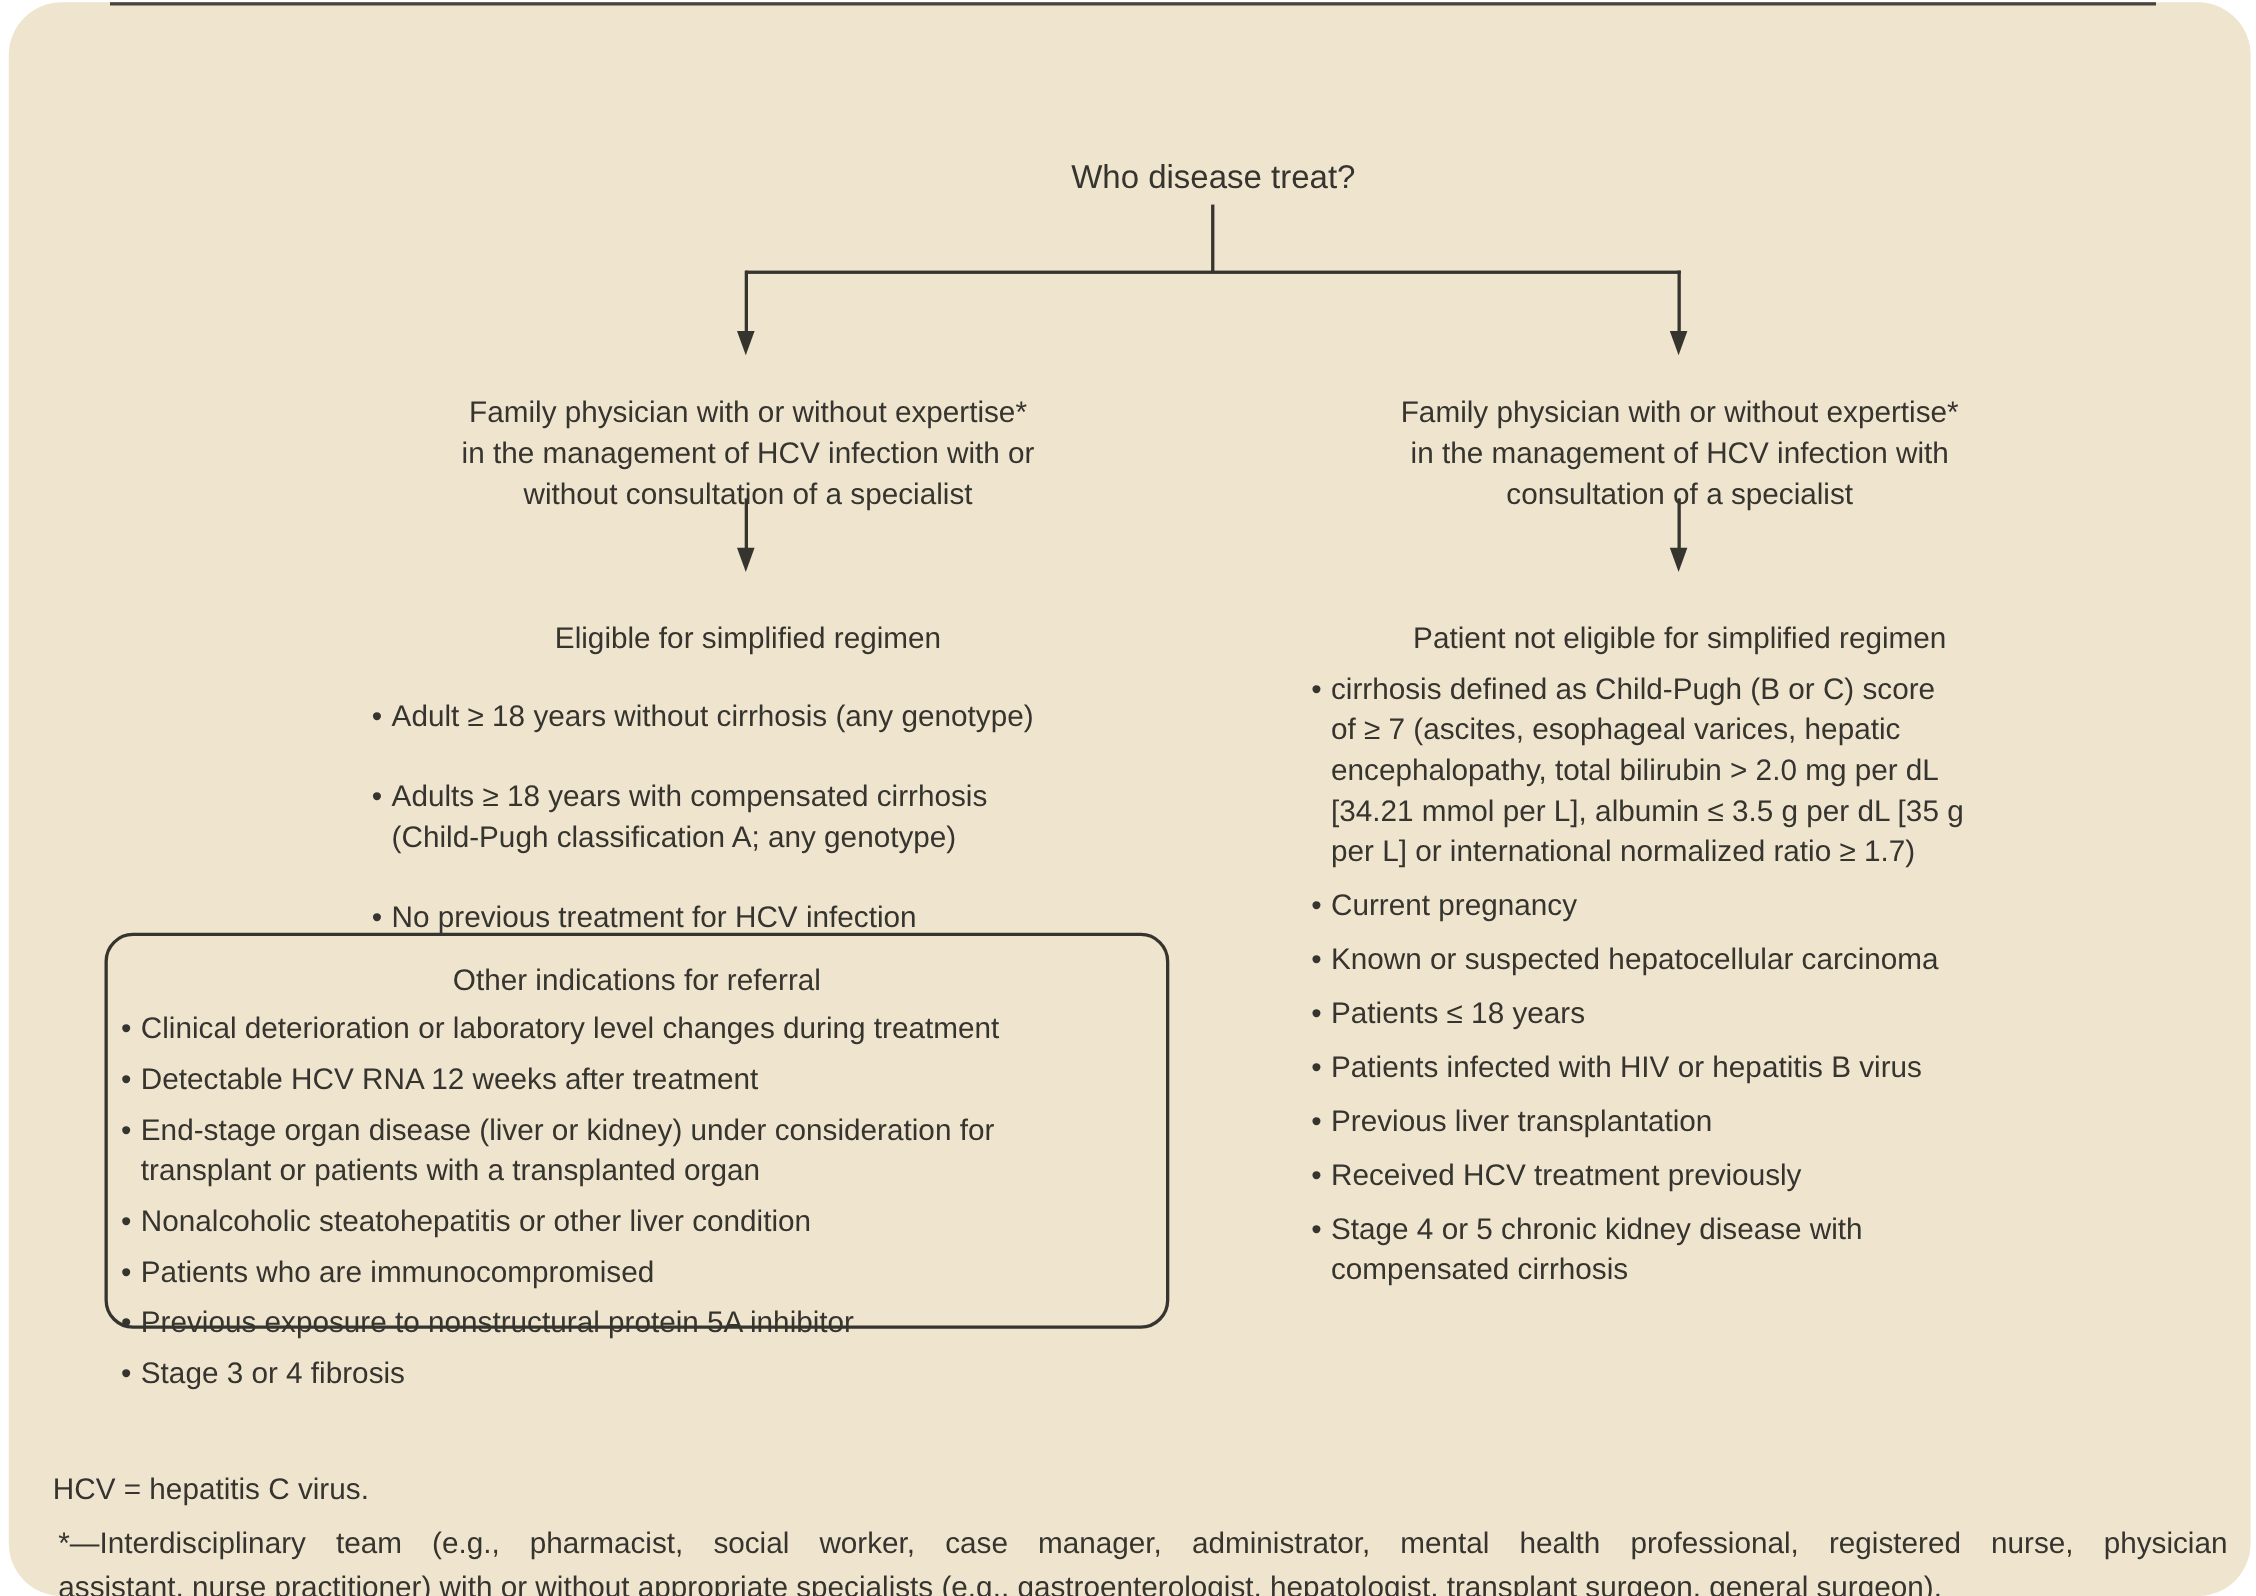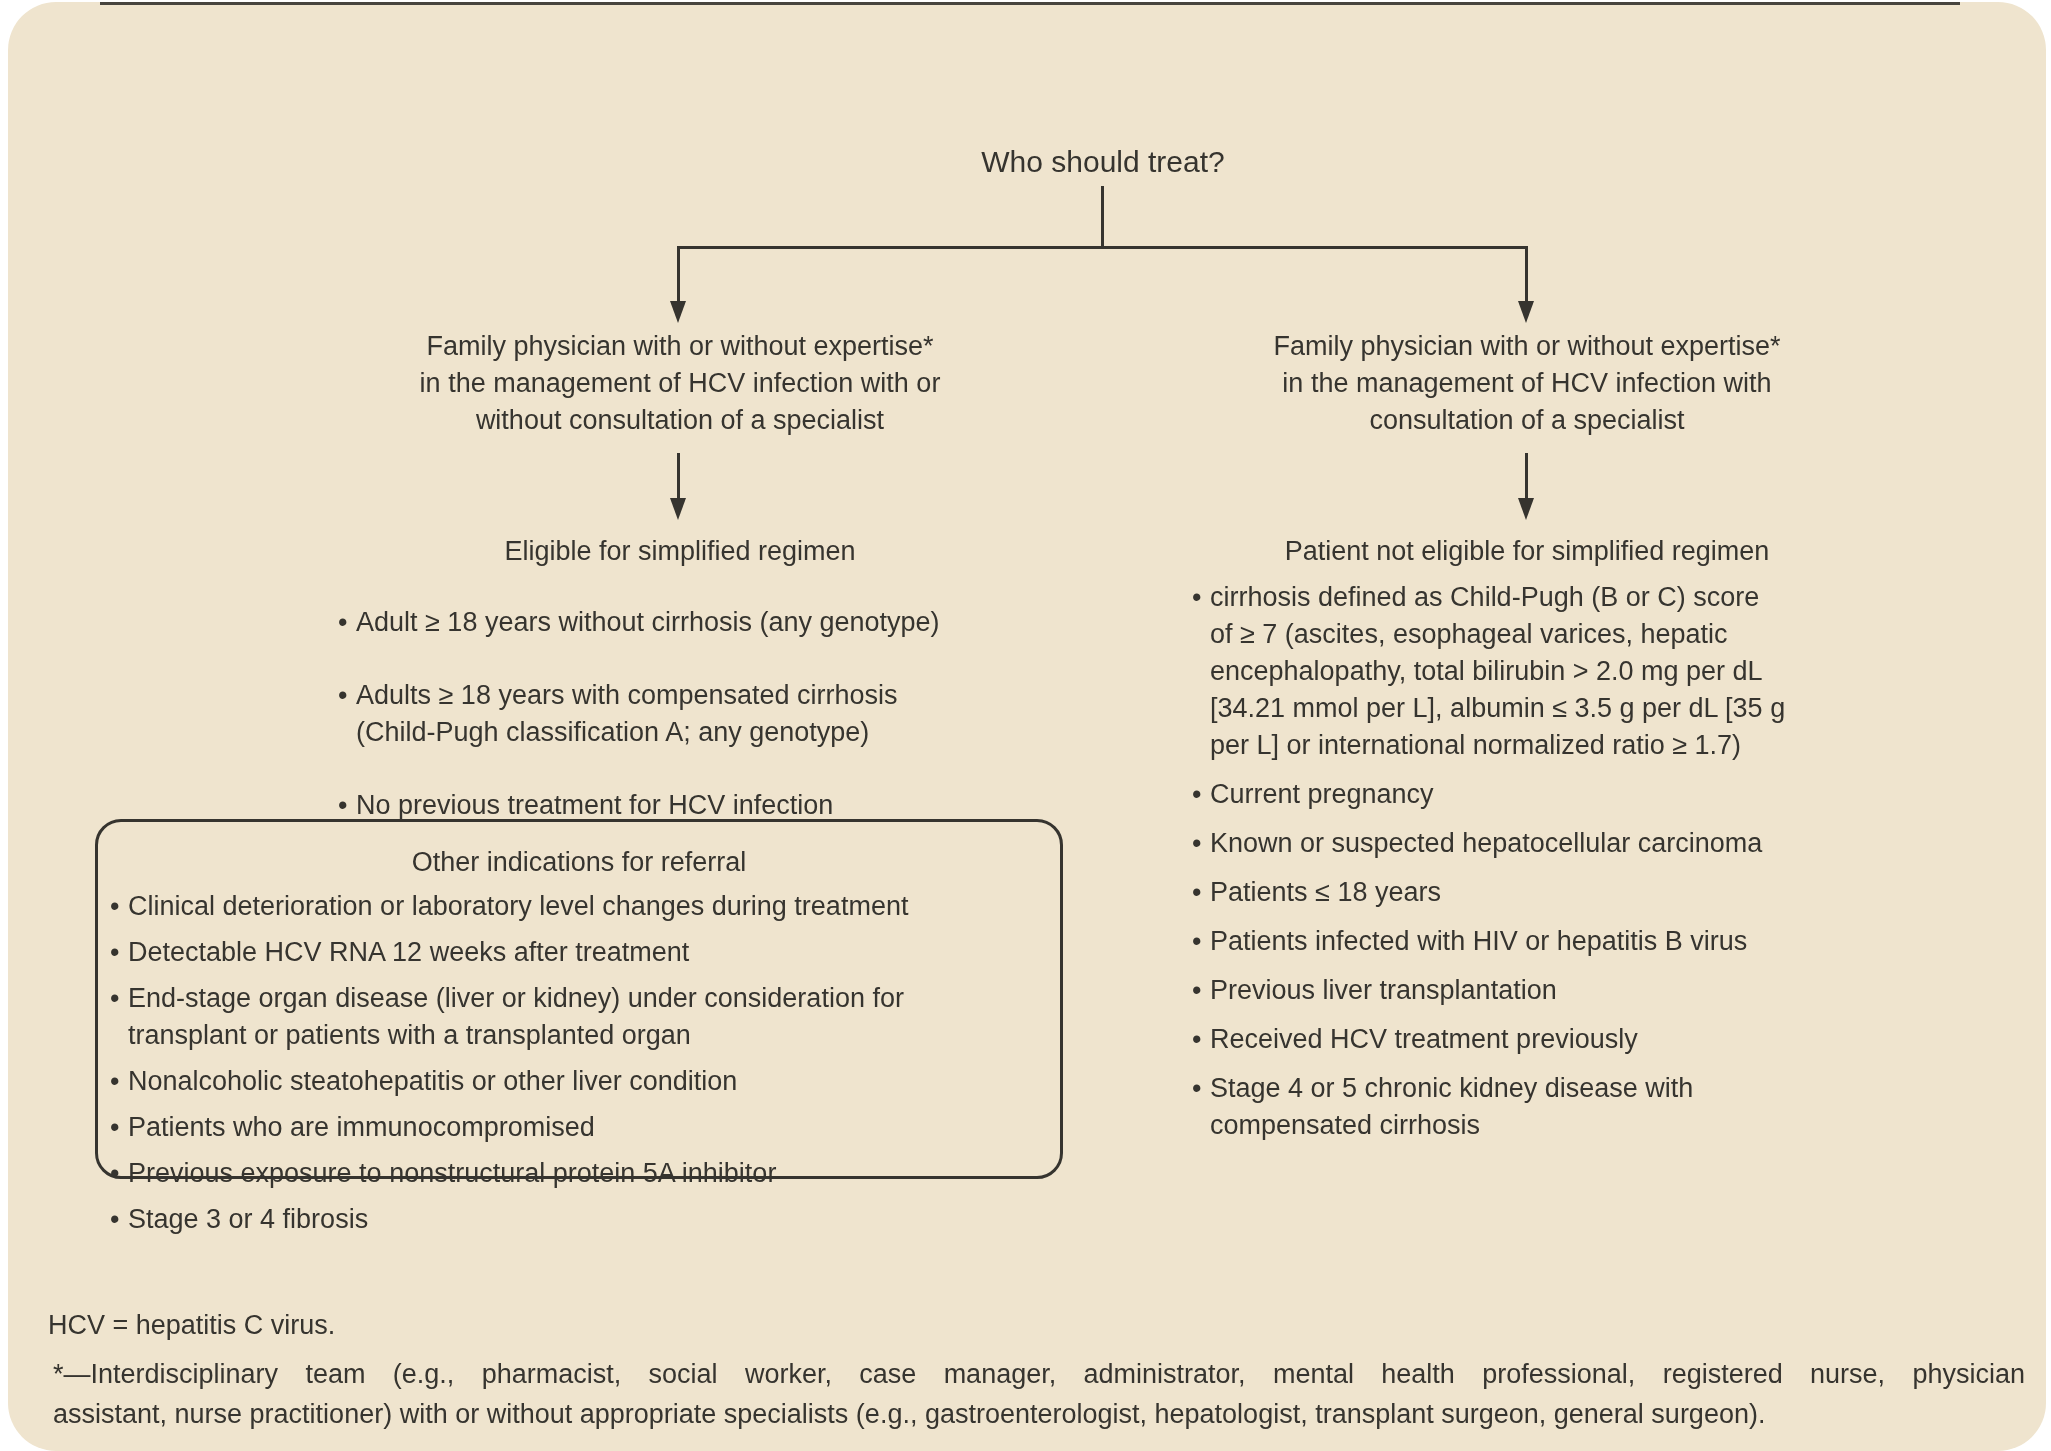--- a/index.html
+++ b/index.html
@@ -5,21 +5,21 @@
   html,body{margin:0;padding:0;background:#ffffff;}
   .page{position:relative;width:2051px;height:1451px;background:#ffffff;overflow:hidden;
         font-family:"Liberation Sans", sans-serif;color:#36342F;}
   .figure{position:absolute;left:8px;top:2px;right:5px;bottom:0;
           background:#EFE4CE;border-radius:48px;}
   .topline{position:absolute;left:92px;top:0;width:1860px;height:3px;background:#47443E;}
 
   .abs{position:absolute;}
   .ctr{text-align:center;}
   .fs-title{font-size:30px;line-height:38px;}
-  .fs-body{font-size:27px;line-height:37px;}
+  .fs-body{font-size:27px;line-height:37px;margin-top:29px;}
 
   .vline{position:absolute;width:3px;background:#36342F;}
   .hline{position:absolute;height:3px;background:#36342F;}
   .ahead{position:absolute;width:0;height:0;
          border-left:8px solid transparent;border-right:8px solid transparent;
          border-top:22px solid #36342F;}
 
   .list .li{display:flex;align-items:flex-start;}
   .list .bullet{flex:none;width:18px;}
   .list-left .li{margin-bottom:36px;}
@@ -34,21 +34,21 @@
   .fn2 .jline{text-align:justify;text-align-last:justify;}
   .fn{line-height:40px;}
 </style>
 </head>
 <body>
 
 <div class="page">
   <div class="figure">
     <div class="topline"></div>
 
-    <div class="abs ctr fs-title" style="left:895px;top:141px;width:400px;">Who should treat?</div>
+    <div class="abs ctr fs-title" style="left:895px;top:141px;width:400px;">Who disease treat?</div>
 
     <div class="vline" style="left:1093px;top:184px;height:62px;"></div>
     <div class="hline" style="left:670px;top:244px;width:850px;"></div>
 
     <div class="vline" style="left:669px;top:244px;height:57px;"></div>
     <div class="ahead" style="left:662px;top:299px;"></div>
 
     <div class="vline" style="left:1517px;top:244px;height:57px;"></div>
     <div class="ahead" style="left:1510px;top:299px;"></div>
 

